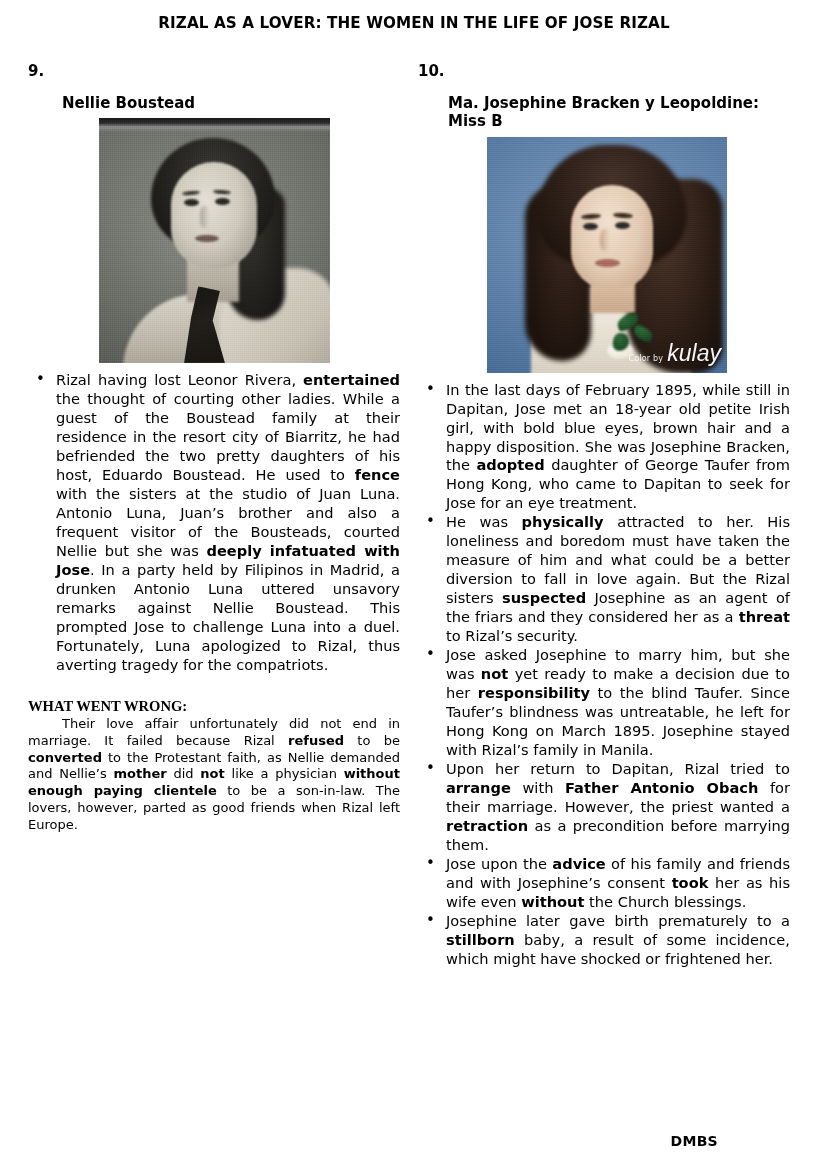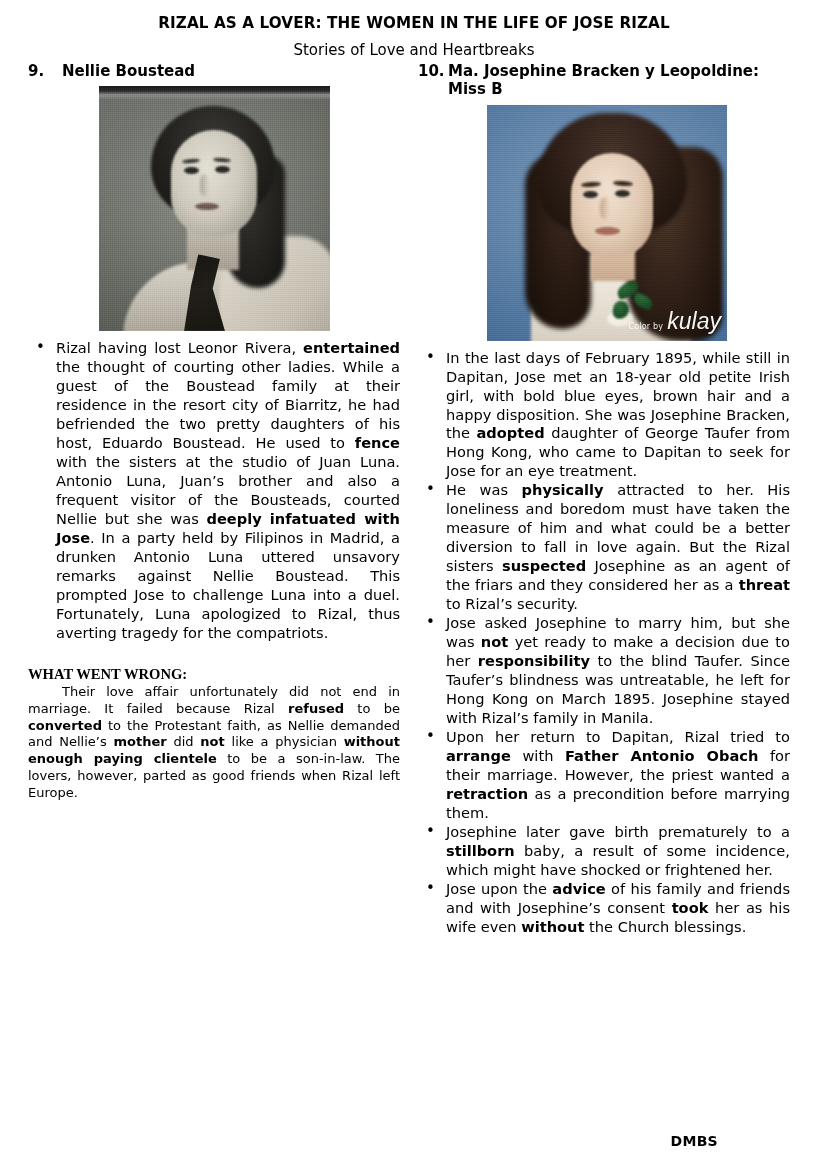--- a/index.html
+++ b/index.html
@@ -61,20 +61,21 @@
     font-weight: bold;
     line-height: 1.22;
   }
   .entry-num {
     flex: 0 0 auto;
     width: 34px;
   }
   .entry-num.wide { width: 30px; }
   .entry-name {
     flex: 1 1 auto;
+    margin-top: 32px;
   }
 
   
   .portrait-wrap {
     display: flex;
     justify-content: center;
     margin-top: 6px;
   }
   .portrait-wrap.right { justify-content: flex-start; padding-left: 69px; }
 
@@ -391,21 +392,20 @@
     font-weight: bold;
     letter-spacing: 0.3px;
   }
 </style>
 </head>
 <body>
 
 <div class="page">
 
   <div class="doc-title">RIZAL AS A LOVER: THE WOMEN IN THE LIFE OF JOSE RIZAL</div>
-  <div class="doc-subtitle">Stories of Love and Heartbreaks</div>
 
   <div class="col col-left">
 
     <div class="entry-head">
       <span class="entry-num">9.</span>
       <span class="entry-name">Nellie Boustead</span>
     </div>
 
     <div class="portrait-wrap">
       <div class="portrait left-img">
@@ -470,21 +470,21 @@
           </div>
         </div>
       </div>
     </div>
 
     <ul class="bullets" id="right-bullets">
         <li><span>In the last days of February 1895, while still in Dapitan, Jose met an 18-year old petite Irish girl, with bold blue eyes, brown hair and a happy disposition. She was Josephine Bracken, the </span><b>adopted</b><span> daughter of George Taufer from Hong Kong, who came to Dapitan to seek for Jose for an eye treatment.</span></li>
         <li><span>He was </span><b>physically</b><span> attracted to her. His loneliness and boredom must have taken the measure of him and what could be a better diversion to fall in love again. But the Rizal sisters </span><b>suspected</b><span> Josephine as an agent of the friars and they considered her as a </span><b>threat</b><span> to Rizal’s security.</span></li>
         <li><span>Jose asked Josephine to marry him, but she was </span><b>not</b><span> yet ready to make a decision due to her </span><b>responsibility</b><span> to the blind Taufer. Since Taufer’s blindness was untreatable, he left for Hong Kong on March 1895. Josephine stayed with Rizal’s family in Manila.</span></li>
         <li><span>Upon her return to Dapitan, Rizal tried to </span><b>arrange</b><span> with </span><b>Father Antonio Obach</b><span> for their marriage. However, the priest wanted a </span><b>retraction</b><span> as a precondition before marrying them.</span></li>
+        <li><span>Jose upon the </span><b>advice</b><span> of his family and friends and with Josephine’s consent </span><b>took</b><span> her as his wife even </span><b>without</b><span> the Church blessings.</span></li>
         <li><span>Josephine later gave birth prematurely to a </span><b>stillborn</b><span> baby, a result of some incidence, which might have shocked or frightened her.</span></li>
-        <li><span>Jose upon the </span><b>advice</b><span> of his family and friends and with Josephine’s consent </span><b>took</b><span> her as his wife even </span><b>without</b><span> the Church blessings.</span></li>
       </ul>
 
   </div>
 
   <div class="footer">DMBS</div>
 
 </div>
 
 </body></html>

